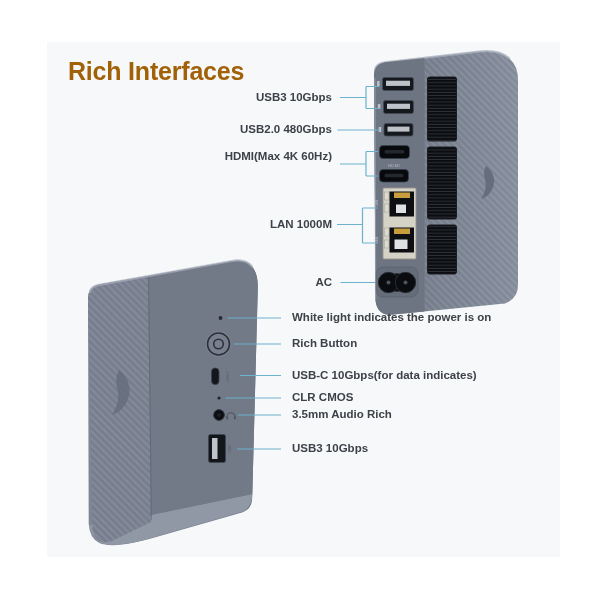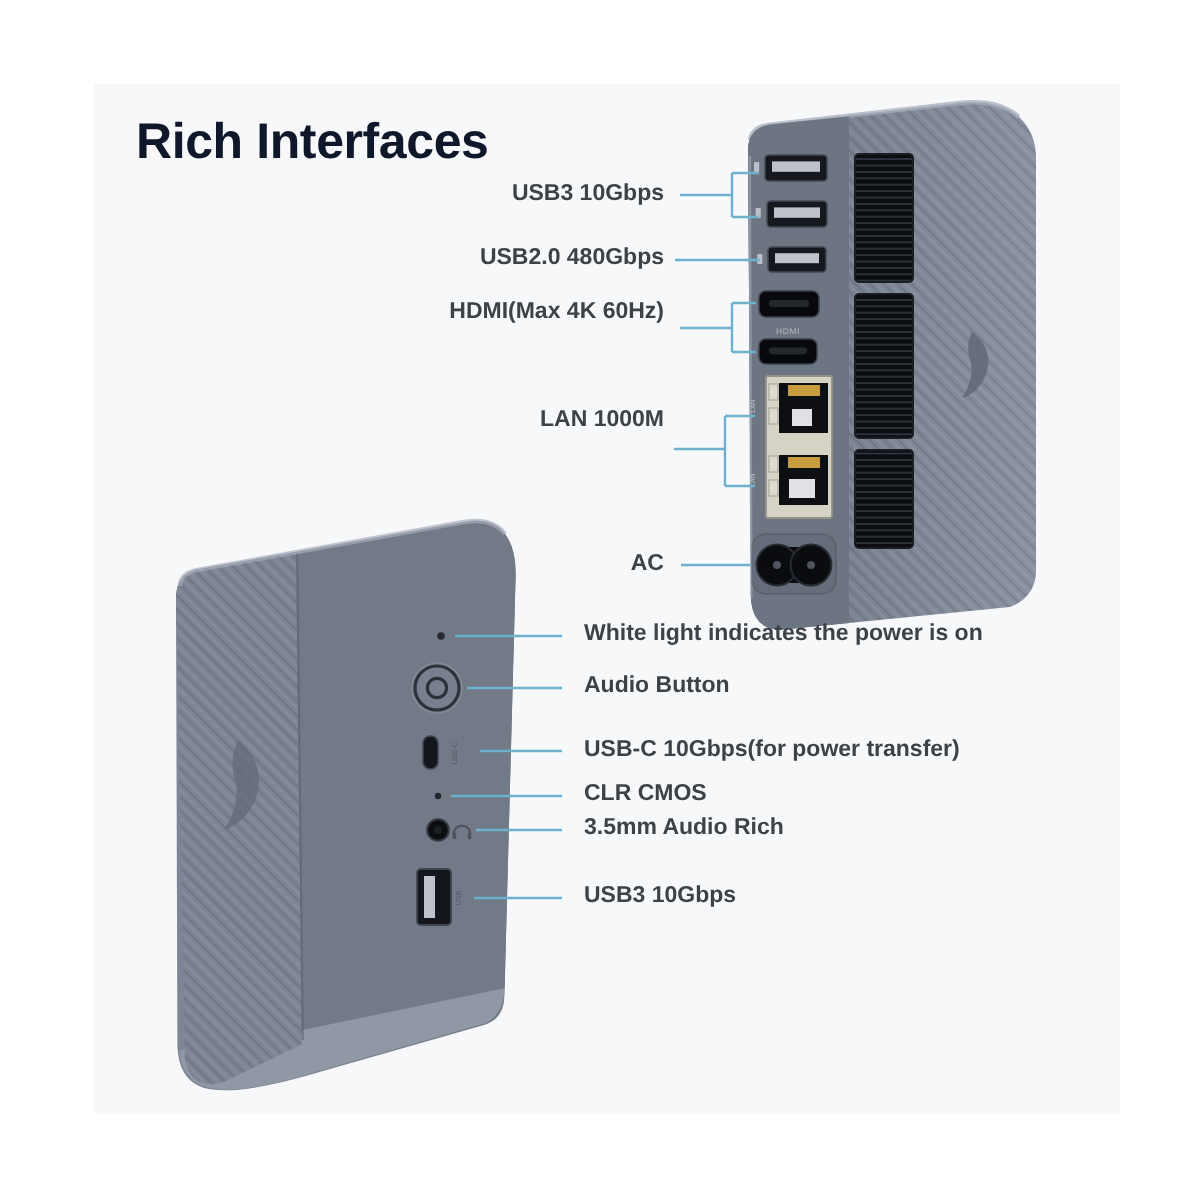--- a/index.html
+++ b/index.html
@@ -6,21 +6,21 @@
   body{
     width:600px;height:600px;position:relative;background:#ffffff;
     font-family:"Liberation Sans", sans-serif;overflow:hidden;
   }
   .card{
     position:absolute;left:47px;top:42px;width:513px;height:515px;
     background:#f7f8f9;
   }
   .title{
     position:absolute;left:68px;top:57px;
-    font-size:25px;font-weight:800;color:#0f172a;letter-spacing:-0.2px;
+    font-size:25px;font-weight:800;color:#a16207;letter-spacing:-0.2px;
     white-space:nowrap;
   }
   .lbl{
     position:absolute;font-size:11.5px;line-height:13px;color:#3d4249;
     white-space:nowrap;
     font-weight:bold;
   }
   .lbl-r{right:268px;text-align:right;}
   .lbl-l{left:292px;text-align:center;}
   svg.stage{position:absolute;left:0;top:0;width:600px;height:600px;}
@@ -168,21 +168,21 @@
     <path class="leader" d="M 240 375.5 H 281"></path>
     <path class="leader" d="M 225.5 398 H 281"></path>
     <path class="leader" d="M 238 415 H 281"></path>
     <path class="leader" d="M 237 449 H 281"></path>
   </g>
 </svg>
 
 <div class="lbl lbl-r" style="top:91px">USB3 10Gbps</div>
 <div class="lbl lbl-r" style="top:123px">USB2.0 480Gbps</div>
 <div class="lbl lbl-r" style="top:150px">HDMI(Max 4K 60Hz)</div>
-<div class="lbl lbl-r" style="top:204px">LAN 1000M</div>
+<div class="lbl lbl-r" style="top:218px">LAN 1000M</div>
 <div class="lbl lbl-r" style="top:276px">AC</div>
 
 <div class="lbl lbl-l" style="top:311px">White light indicates the power is on</div>
-<div class="lbl lbl-l" style="top:337px">Audio Button</div>
-<div class="lbl lbl-l" style="top:369px">USB-C 10Gbps(for power transfer)</div>
+<div class="lbl lbl-l" style="top:337px">Rich Button</div>
+<div class="lbl lbl-l" style="top:369px">USB-C 10Gbps(for data indicates)</div>
 <div class="lbl lbl-l" style="top:391px">CLR CMOS</div>
 <div class="lbl lbl-l" style="top:408px">3.5mm Audio Rich</div>
 <div class="lbl lbl-l" style="top:442px">USB3 10Gbps</div>
 
 </body></html>

